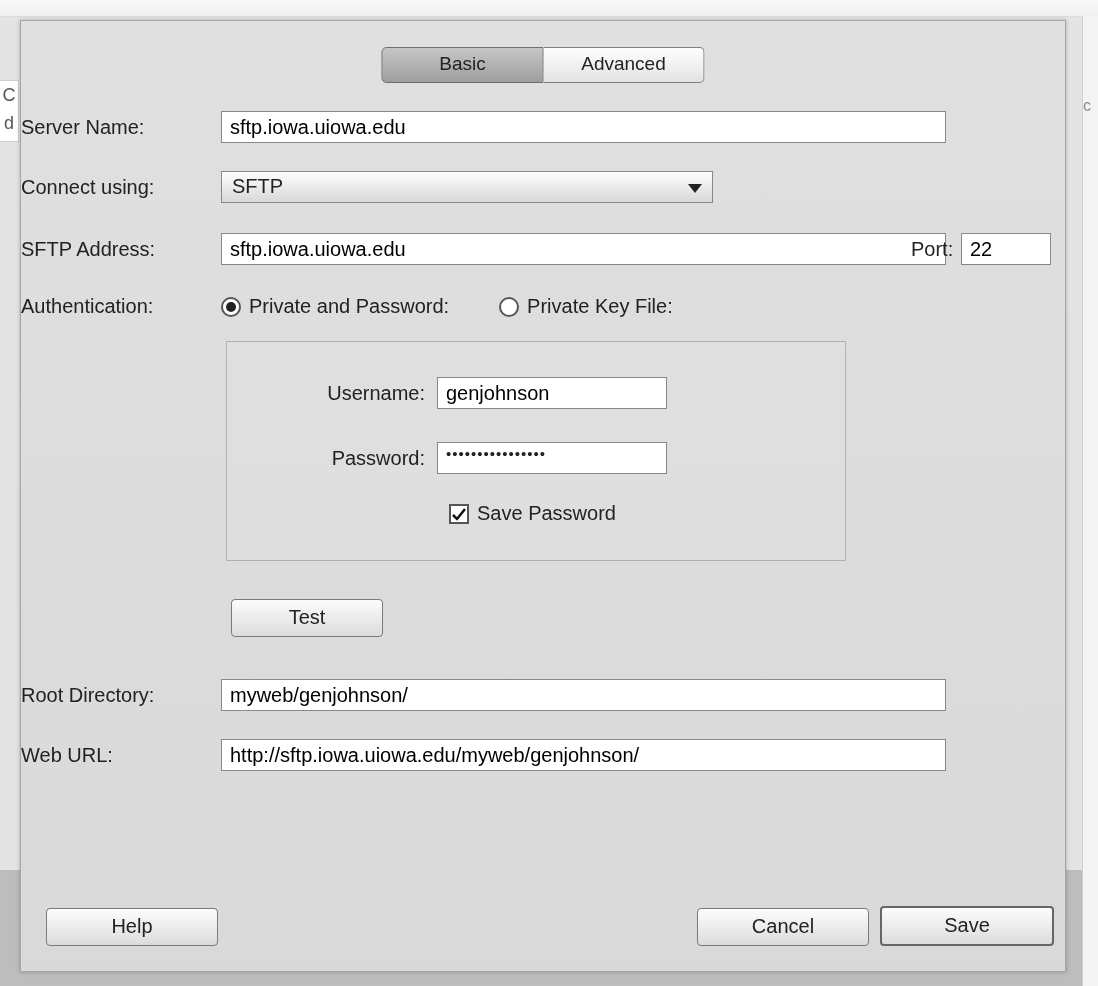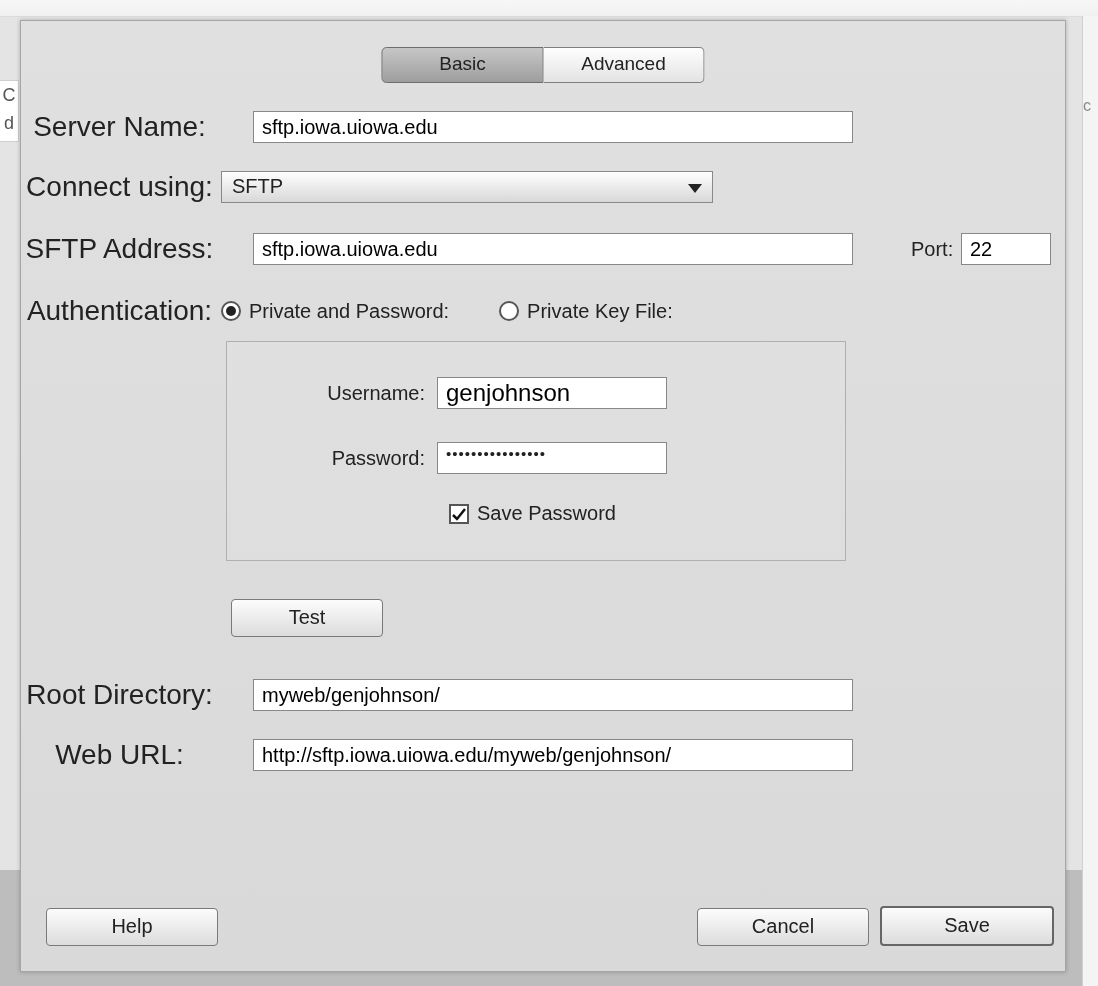--- a/index.html
+++ b/index.html
@@ -96,35 +96,35 @@
   
   .row {
     position: absolute;
     left: 0;
     width: 100%;
     display: flex;
     align-items: center;
   }
   .lbl {
     width: 200px;
-    text-align: center;
+    text-align: left;
     padding-right: 3px;
-    font-size: 28px;
+    font-size: 20px;
     box-sizing: border-box;
   }
   .textfield {
     height: 32px;
     border: 1px solid #888;
     background: #fff;
     font-size: 20px;
     padding: 2px 8px;
     box-sizing: border-box;
     font-family: inherit;
   }
-  .wide { width: 600px; margin-left: 32px; }
+  .wide { width: 725px; }
   .port-lbl { position: absolute; left: 870px; margin-left: 20px; }
   .port-inp { position: absolute; left: 940px; width: 90px; }
 
   
   .select-box {
     position: relative;
     width: 492px; height: 32px;
     border: 1px solid #888;
     background: linear-gradient(#fefefe, #d8d8d8);
     box-sizing: border-box;
@@ -174,21 +174,21 @@
   }
   .inset-row {
     position: absolute;
     left: 0; width: 100%;
     display: flex; align-items: center;
   }
   .inset-lbl { width: 210px; text-align: right; padding-right: 12px; box-sizing: border-box; font-size: 20px; }
   .inset-inp {
     width: 230px; height: 32px;
     border: 1px solid #888; background: #fff;
-    padding: 2px 8px; font-size: 24px;
+    padding: 2px 8px; font-size: 20px;
     box-sizing: border-box; font-family: inherit;
   }
   .pw-dots { letter-spacing: 1px; font-size: 15px; }
   .checkbox {
     width: 20px; height: 20px;
     border: 2px solid #555;
     background: #fff;
     display: inline-flex; align-items: center; justify-content: center;
     margin-right: 8px;
     box-sizing: border-box;

